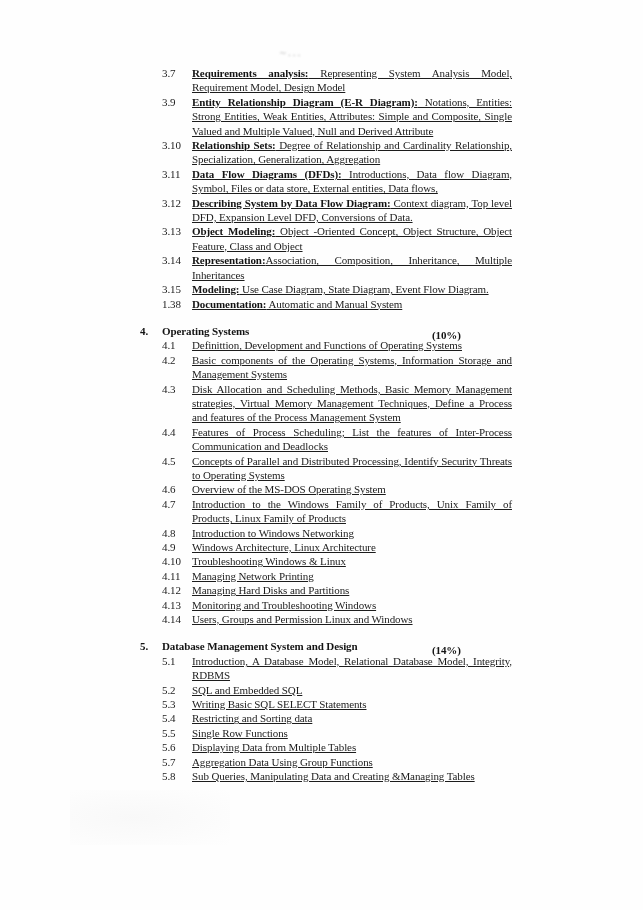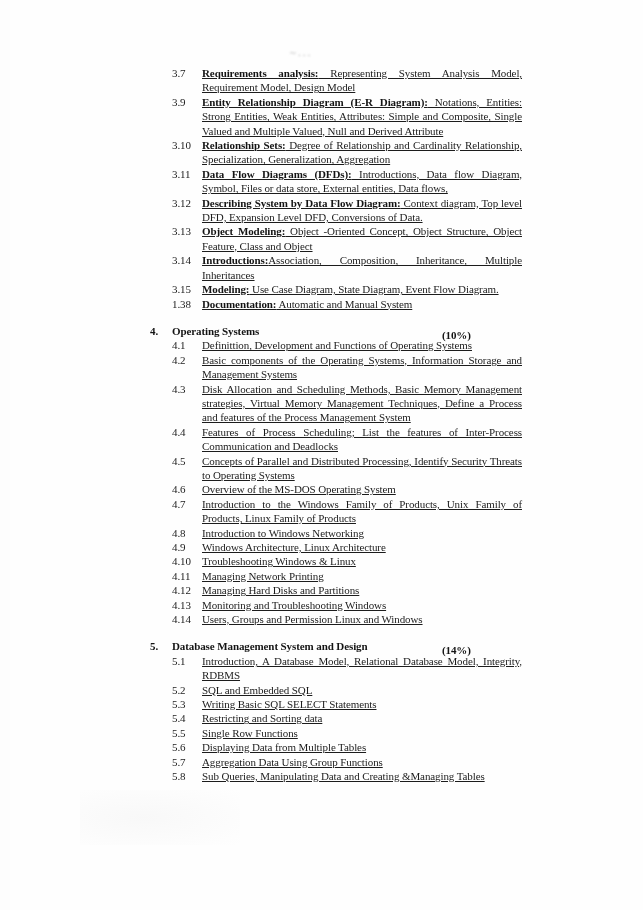--- a/index.html
+++ b/index.html
@@ -12,21 +12,20 @@
     background: #fdfdfd;
     overflow: hidden;
     font-family: "Liberation Serif", serif;
     color: #1c1c1c;
     position: relative;
   }
   .page {
     position: absolute;
     inset: 0;
     background: #fefefe;
-    margin-left: 10px;
   }
   .header-smudge {
     position: absolute;
     left: 280px;
     top: 46px;
     font-size: 11px;
     color: #a9a9a9;
     letter-spacing: 2px;
     filter: blur(0.8px);
     user-select: none;
@@ -114,21 +113,21 @@
         <div class="item-row">
           <span class="item-num">3.12</span>
           <div class="item-text"><b class="lead">Describing System by Data Flow Diagram:</b> Context diagram, Top level DFD, Expansion Level DFD, Conversions of Data.</div>
         </div>
         <div class="item-row">
           <span class="item-num">3.13</span>
           <div class="item-text"><b class="lead">Object Modeling:</b> Object -Oriented Concept, Object Structure, Object Feature, Class and Object</div>
         </div>
         <div class="item-row">
           <span class="item-num">3.14</span>
-          <div class="item-text"><b class="lead">Introductions:</b>Association, Composition, Inheritance, Multiple Inheritances</div>
+          <div class="item-text"><b class="lead">Representation:</b>Association, Composition, Inheritance, Multiple Inheritances</div>
         </div>
         <div class="item-row">
           <span class="item-num">3.15</span>
           <div class="item-text"><b class="lead">Modeling:</b> Use Case Diagram, State Diagram, Event Flow Diagram.</div>
         </div>
         <div class="item-row">
           <span class="item-num">1.38</span>
           <div class="item-text"><b class="lead">Documentation:</b> Automatic and Manual System</div>
         </div>
       </div>

